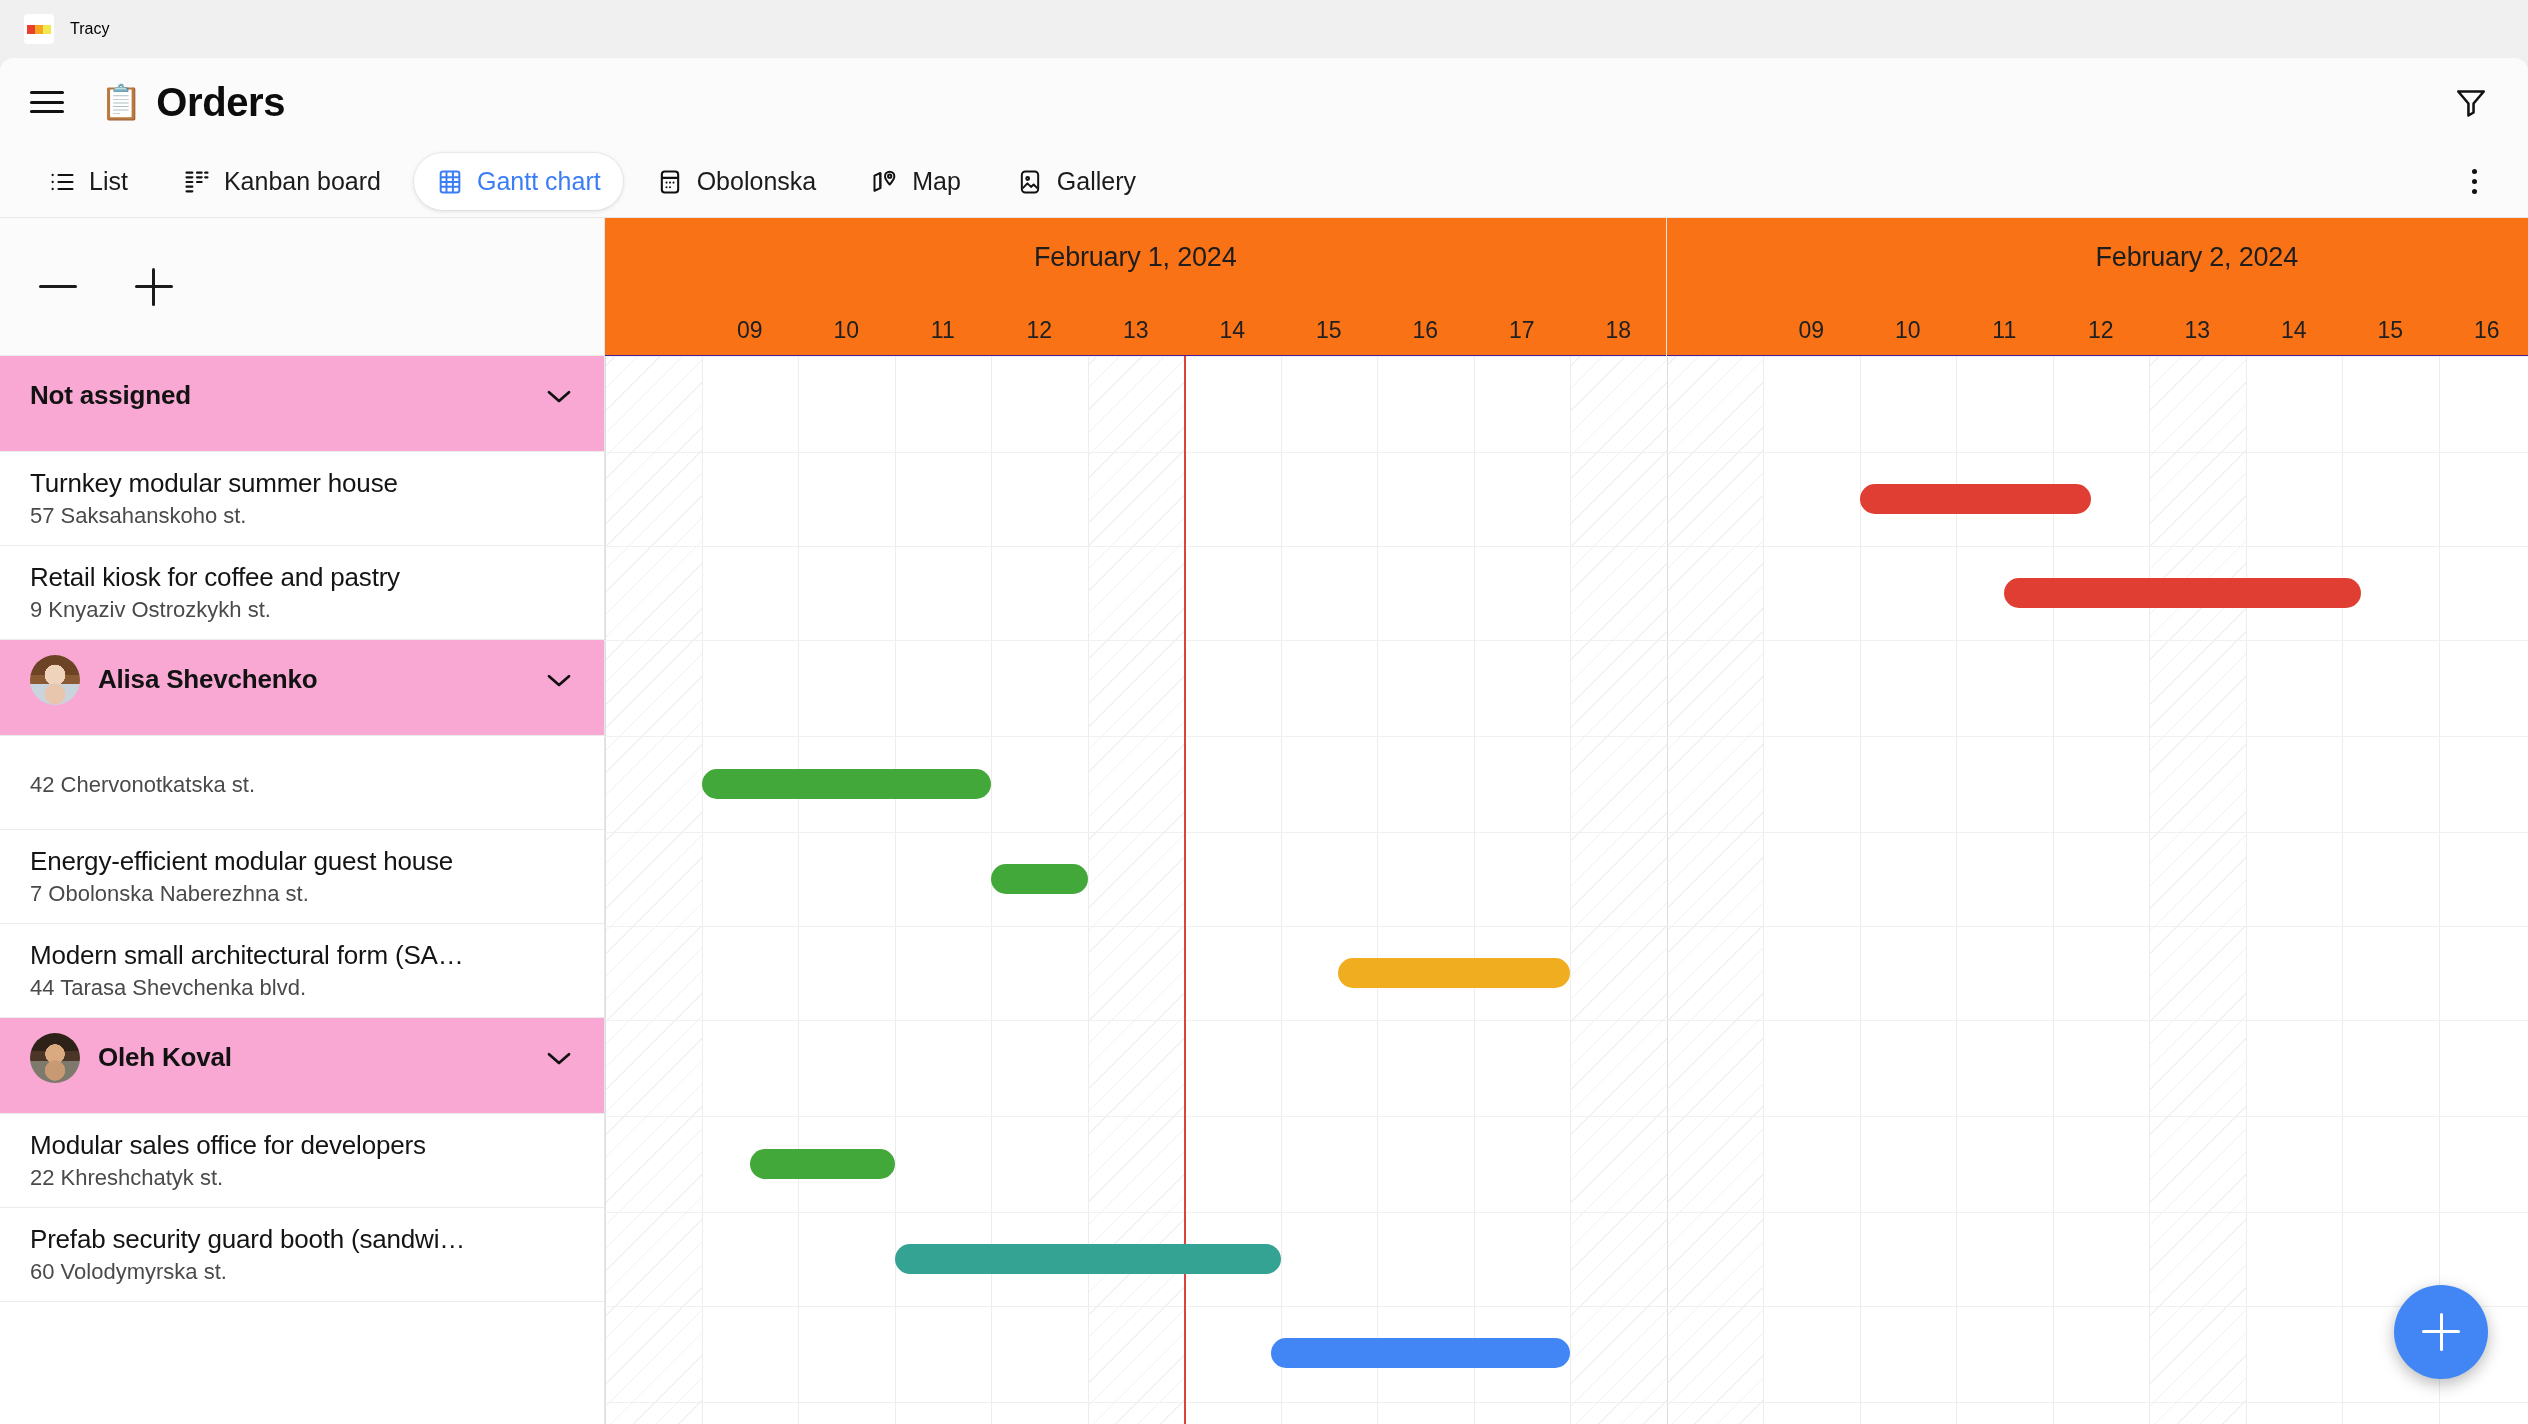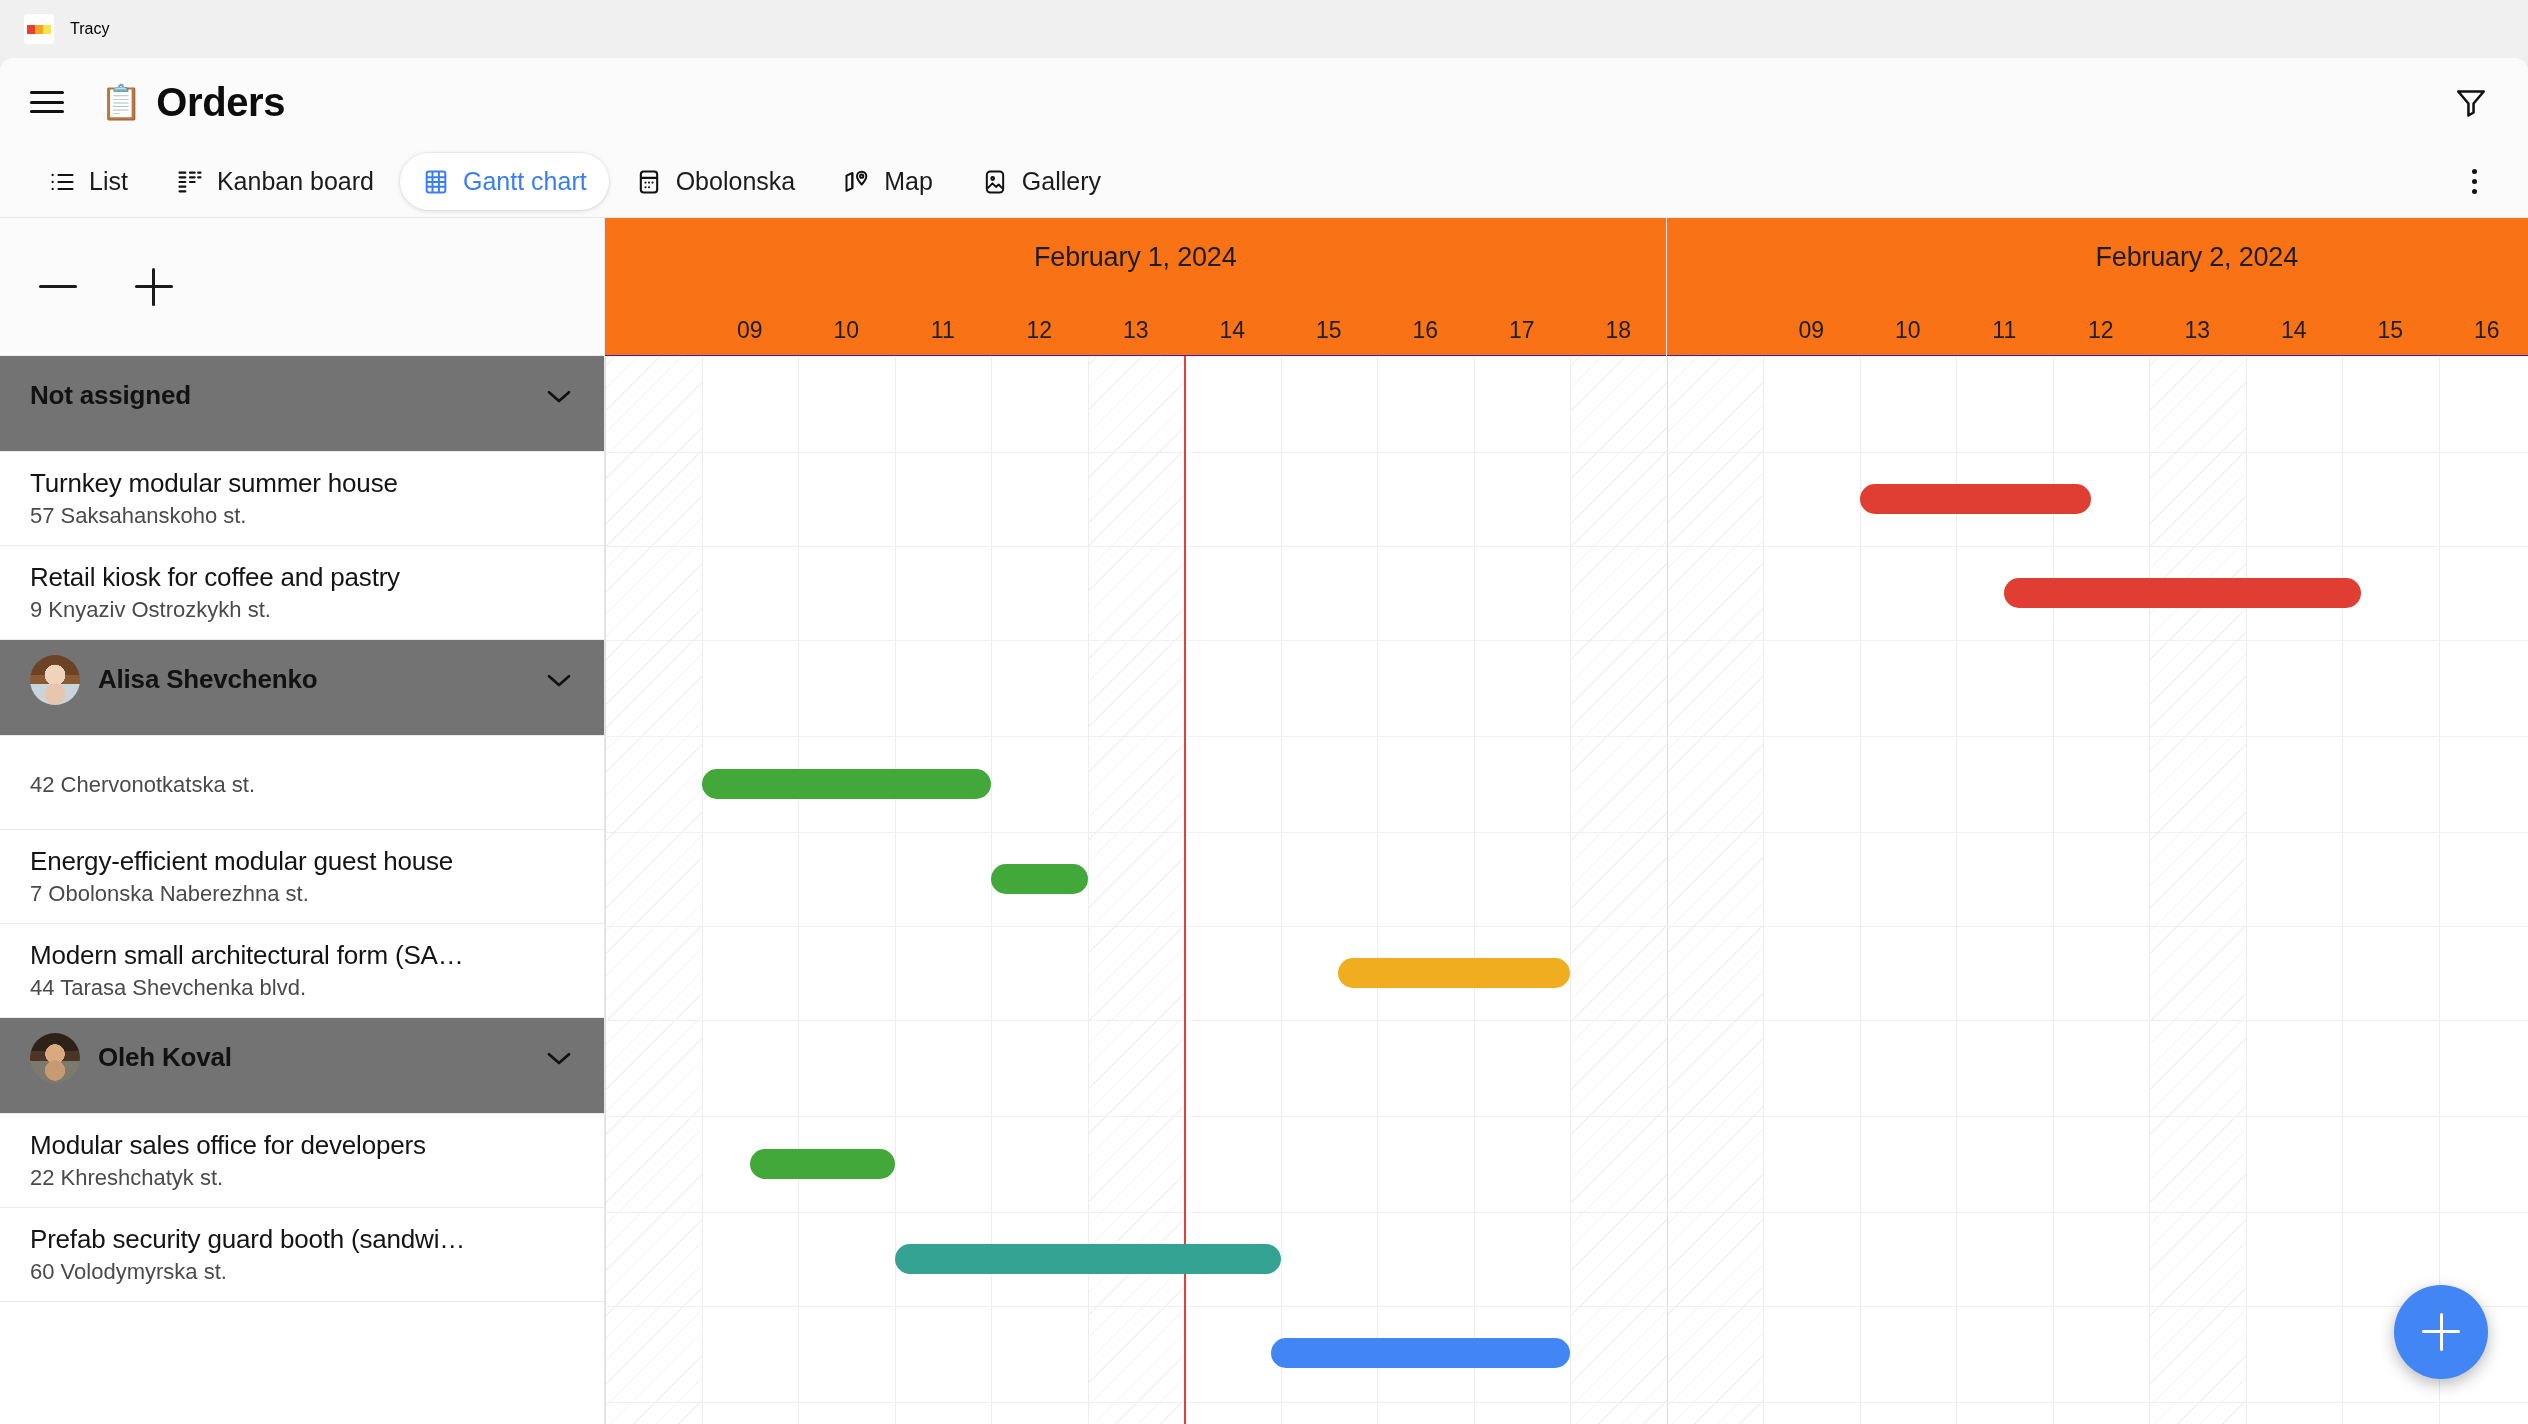--- a/index.html
+++ b/index.html
@@ -58,21 +58,21 @@
   .head-emoji { font-size: 34px; margin-left: 30px; line-height: 1; }
   .head-title { font-size: 40px; font-weight: 700; color: #0d0d0d; margin-left: 14px;
                 letter-spacing: -0.4px; }
   .head-spacer { flex: 1 1 auto; }
   .icon-btn { width: 46px; height: 46px; display:flex; align-items:center;
               justify-content:center; cursor: pointer; }
 
   
   .tabs {
     flex: 0 0 72px; display: flex; align-items: center;
-    padding: 0 34px 0 26px; gap: 4px;
+    padding: 0 34px 0 26px; gap: 11px;
     background: #fbfbfb;
     border-bottom: 1px solid #e8e8e8;
   }
   .tab {
     display: flex; align-items: center; gap: 13px;
     padding: 14px 22px; border-radius: 34px;
     font-size: 25px; color: #1b1b1b; cursor: pointer; white-space: nowrap;
   }
   .tab.active {
     background: #ffffff; color: #3b7df5;
@@ -103,21 +103,21 @@
   .zbtn::before { content:""; position:absolute; left: 3px; top: 20px;
                   width: 38px; height: 3px; background:#1b1b1b; border-radius:2px; }
   .zbtn.plus::after { content:""; position:absolute; left: 20px; top: 3px;
                   width: 3px; height: 38px; background:#1b1b1b; border-radius:2px; }
 
   .rows { flex: 1 1 auto; overflow: hidden; }
   .grouprow {
     height: 96px; display: flex; align-items: center;
     padding: 0 30px 16px 30px; gap: 18px;
     border-bottom: 1px solid #ebebeb;
-    background: #737373; cursor: pointer;
+    background: #f9a8d4; cursor: pointer;
   }
   .avatar {
     width: 50px; height: 50px; border-radius: 50%; flex: 0 0 50px;
     overflow: hidden; position: relative; background: #cfd6dd;
   }
   .avatar.f1 { background:
       radial-gradient(circle at 50% 78%, #e8c6ae 0 22%, transparent 23%),
       radial-gradient(circle at 50% 40%, #f0d3bb 0 26%, transparent 27%),
       linear-gradient(#6d4326 0 40%, #8a5a34 40% 58%, #c9d4dc 58% 100%); }
   .avatar.f2 { background:

